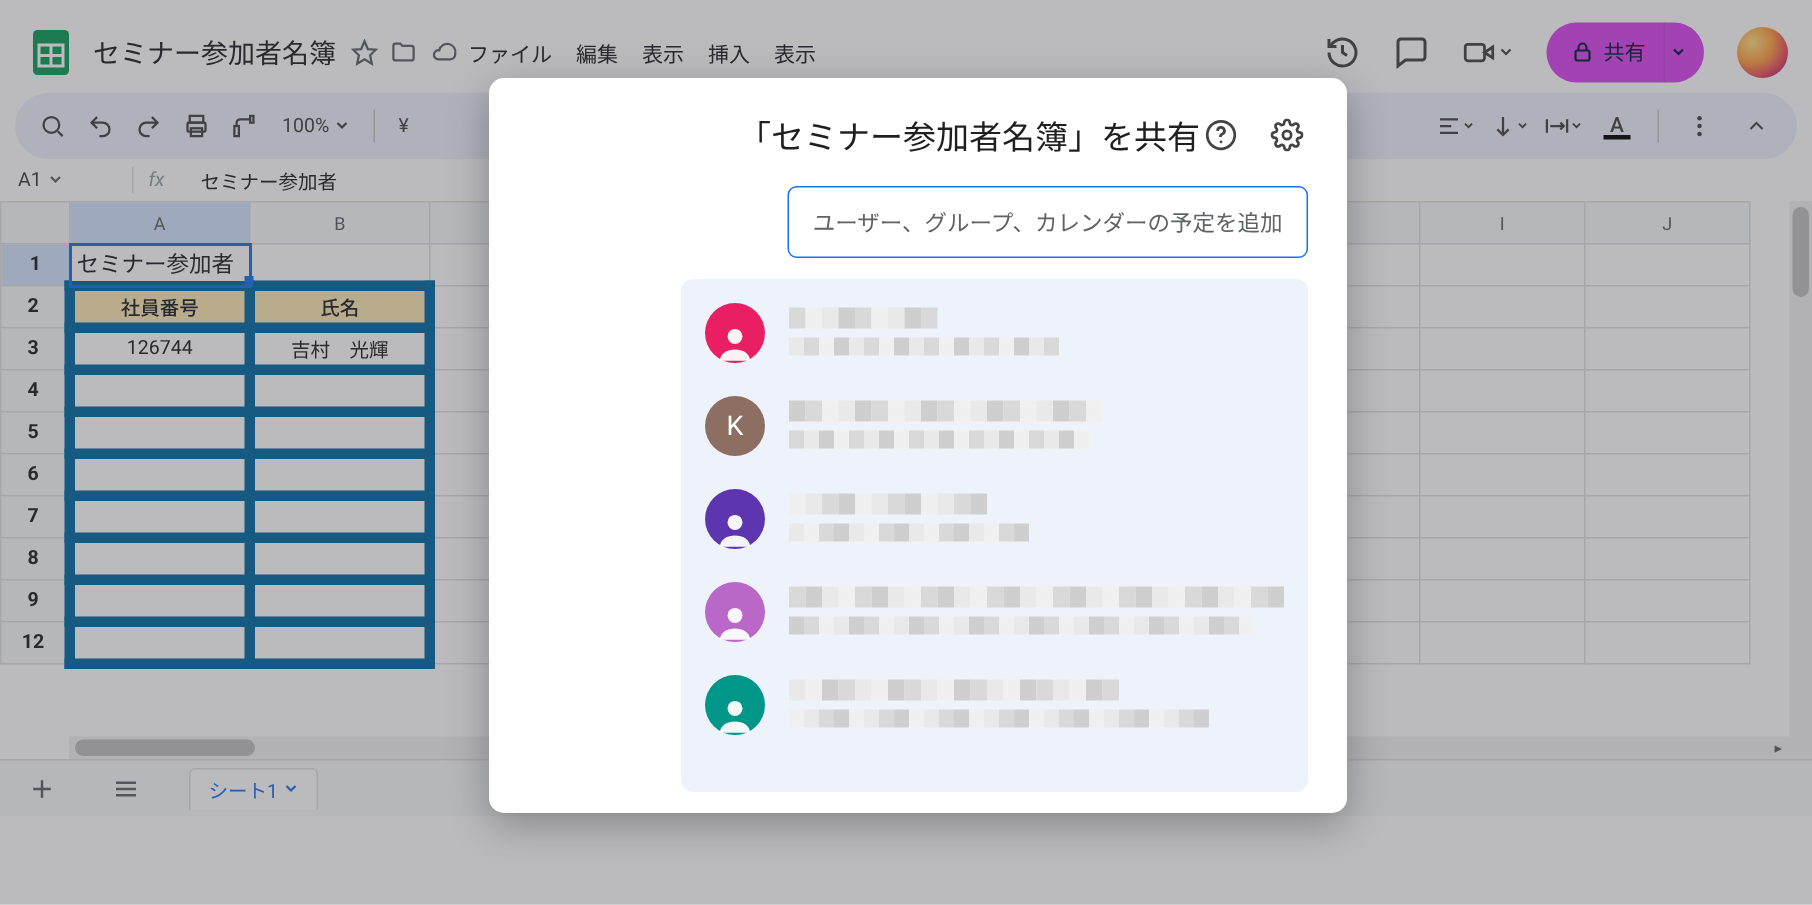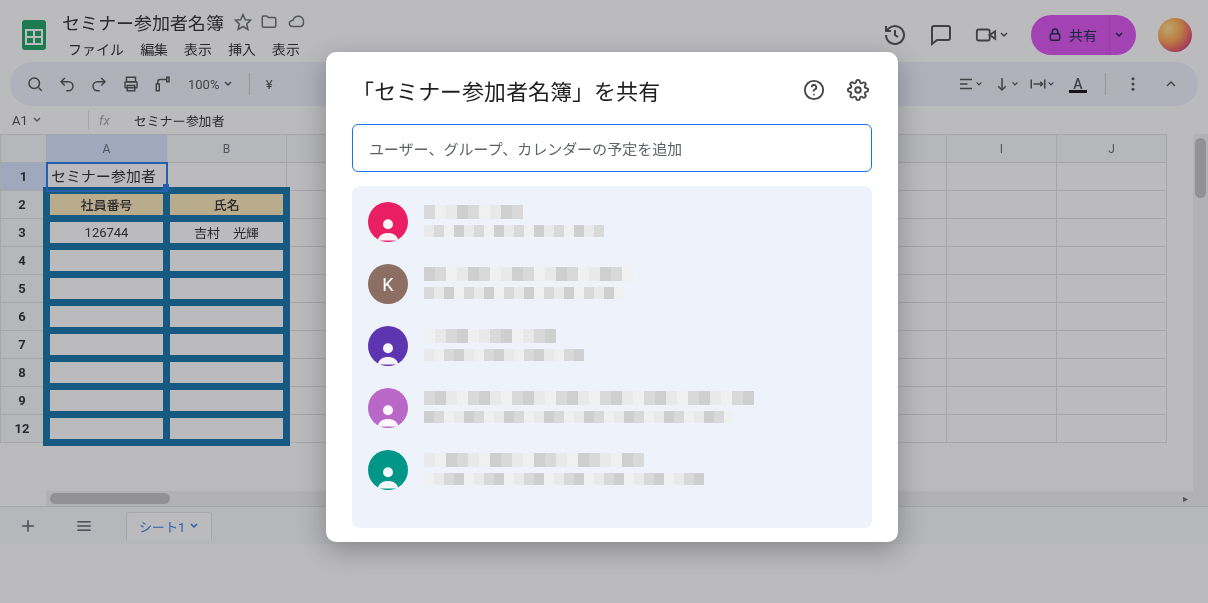--- a/index.html
+++ b/index.html
@@ -22,21 +22,21 @@
     display: flex; align-items: center;
     padding: 8px 16px 0 14px;
     height: 62px;
   }
   .sheets-icon {
     width: 40px; height: 40px; border-radius: 4px;
     display: flex; align-items: center; justify-content: center;
     margin-right: 8px;
   }
   .sheets-icon svg { width: 36px; height: 36px; }
-  .title-col { display: flex; flex-direction: column; flex: 1; }
+  .title-col { display: flex; flex: 1; }
   .title-row { display: flex; align-items: center; gap: 10px; color: #202124; }
   .doc-title { font-size: 18px; color: #202124; }
   .title-icons { display: flex; gap: 8px; color: #5f6368; }
   .title-icons span { cursor: pointer; display: inline-flex; }
   .menubar { display: flex; gap: 4px; color: #202124; font-size: 14px; padding-top:2px;}
   .menubar span { padding: 2px 6px; cursor: pointer; }
   .titlebar-right { display: flex; align-items: center; gap: 22px; color: #444; }
   .titlebar-right .icon { cursor: pointer; }
   .share-btn {
     display: flex; align-items: center; gap: 6px;
@@ -118,21 +118,21 @@
   .scroll-h .thumb { position:absolute; top:2px; bottom:2px; left:4px; width:120px; background:#c1c1c1; border-radius:6px; }
   .scroll-v .arr, .scroll-h .arr { position:absolute; width:15px; height:15px; color:#606060; font-size:10px; display:flex;align-items:center;justify-content:center; }
   .scroll-h .arr.r { right:0; }
 
   
   .dialog {
     position:absolute; left:326px; top:52px; width:572px; height:490px;
     background:#fff; border-radius:10px;
     box-shadow: 0 8px 28px rgba(0,0,0,0.28);
     padding: 22px 26px 14px 26px;
-    display:flex; flex-direction:column;
+    display:flex; flex-direction:column;align-items:flex-end;
   }
   .dlg-head { display:flex; align-items:center; }
   .dlg-title { font-size:22px; color:#1f1f1f; flex:1; }
   .dlg-icons { display:flex; gap:16px; }
   .dlg-icons .ic { width:28px; height:28px; display:flex; align-items:center; justify-content:center; cursor:pointer; color:#444; }
   .dlg-input {
     margin-top:18px; border:1px solid #1a73e8; border-radius:6px;
     height:48px; display:flex; align-items:center; padding:0 16px;
     color:#5f6368; font-size:15px;
   }

